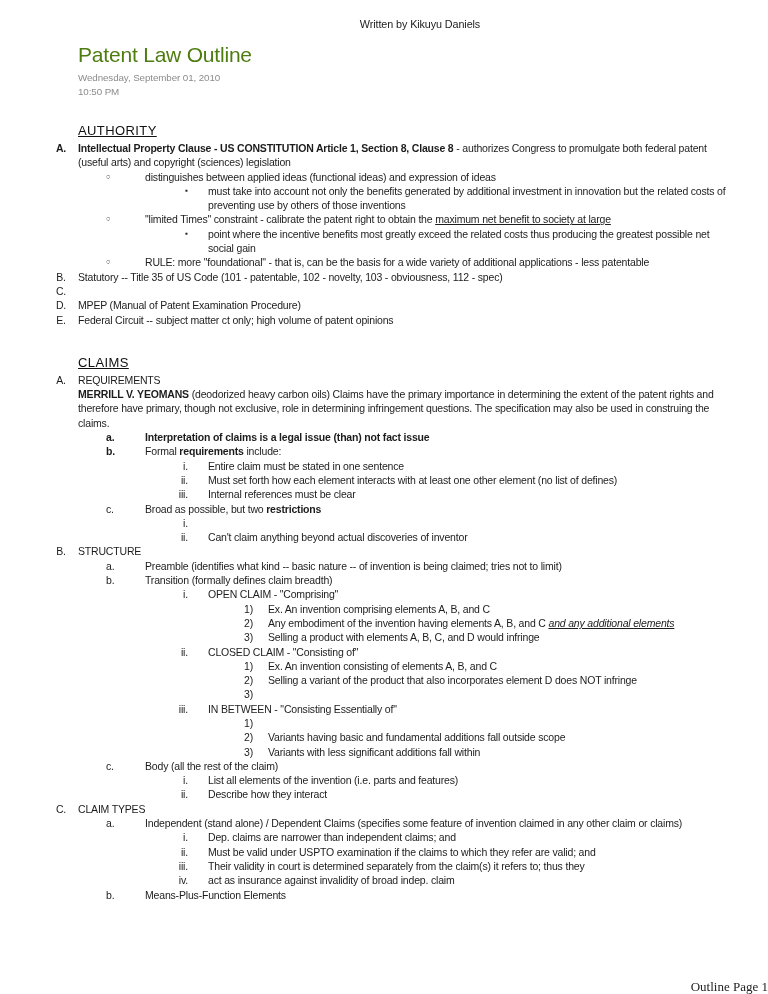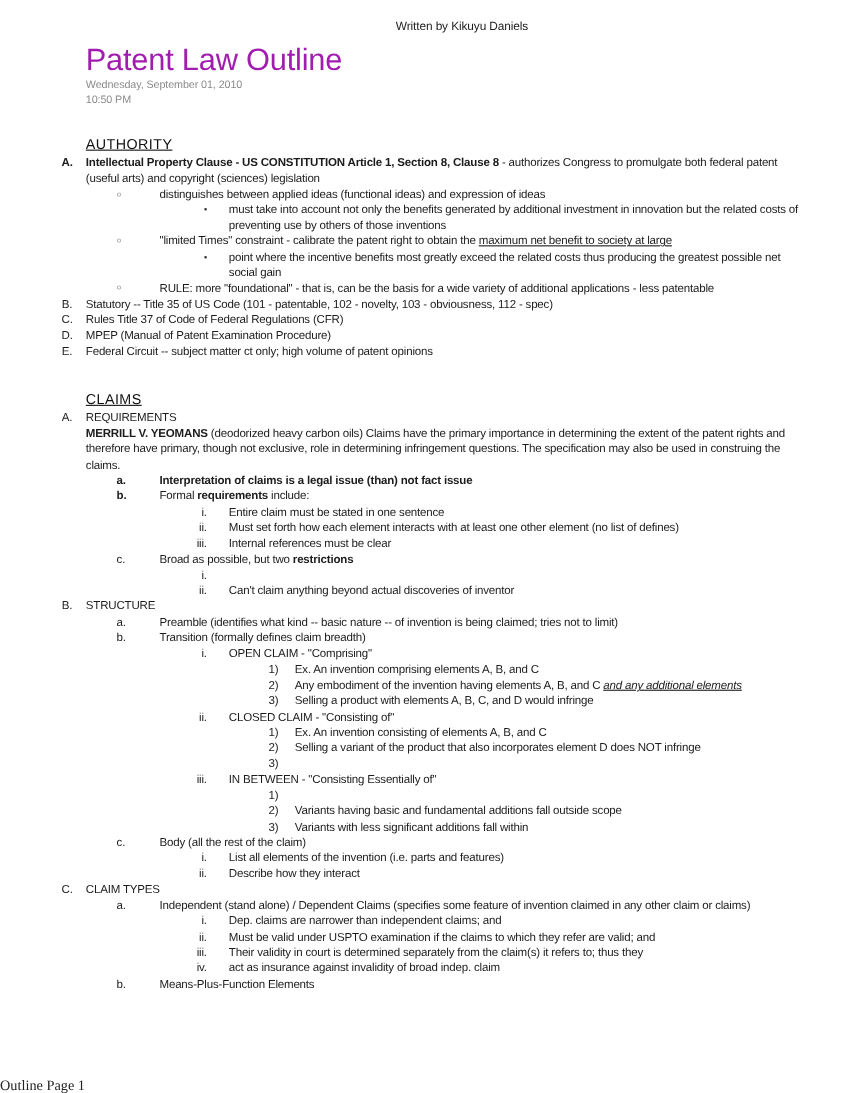--- a/index.html
+++ b/index.html
@@ -9,21 +9,21 @@
     color:#1c1c1c;
   }
   .page{position:relative;width:768px;height:994px;background:#ffffff;overflow:hidden;}
 
   .header-note{
     position:absolute;top:18px;left:0;width:768px;
     text-align:center;font-size:10.8px;color:#1c1c1c;letter-spacing:-0.1px;padding-left:36px;
   }
 
   .title-block{position:absolute;left:78px;top:42px;}
-  .page-title{font-size:28px;line-height:26px;color:#a21caf;letter-spacing:-0.2px;}
+  .page-title{font-size:21px;line-height:26px;color:#4d7c0f;letter-spacing:-0.2px;}
   .date-line{font-size:9.8px;line-height:13.5px;color:#8c8c8c;margin-top:3px;letter-spacing:-0.1px;}
   .time-line{font-size:9.8px;line-height:13.5px;color:#8c8c8c;letter-spacing:-0.1px;}
 
   .outline{position:absolute;left:0;top:122px;width:737px;}
 
   .section{margin:0;}
   .section + .section{margin-top:27px;}
   .section-heading{
     margin-left:78px;font-size:13px;line-height:17px;
     text-decoration:underline;letter-spacing:0.4px;color:#111;
@@ -45,21 +45,21 @@
 
   .m-circ{font-size:7.5px;}
   .m-sq{font-size:8px;}
 
   .seg-b{font-weight:bold;}
   .seg-i{font-style:italic;}
   .seg-u{text-decoration:underline;}
   .marker.mb{font-weight:bold;}
 
   .footer{
-    position:absolute;left:0;bottom:0px;width:768px;text-align:left;
+    position:absolute;left:0;bottom:0px;width:768px;text-align:right;
     font-family:"Liberation Serif", serif;font-size:13px;line-height:14px;color:#222;
   }
 </style>
 </head>
 <body>
 
 <div class="page">
 
   <div class="header-note">Written by Kikuyu Daniels</div>
 
@@ -95,21 +95,20 @@
         <div class="line lvl2">
           <span class="marker m-circ">○</span>
           <span class="txt"><span class="">RULE: more "foundational" - that is, can be the basis for a wide variety of additional applications - less patentable</span></span>
         </div>
         <div class="line lvl1">
           <span class="marker">B.</span>
           <span class="txt"><span class="">Statutory -- Title 35 of US Code (101 - patentable, 102 - novelty, 103 - obviousness, 112 - spec)</span></span>
         </div>
         <div class="line lvl1">
           <span class="marker">C.</span>
-          <span class="txt"><span class="">Rules Title 37 of Code of Federal Regulations (CFR)</span></span>
         </div>
         <div class="line lvl1">
           <span class="marker">D.</span>
           <span class="txt"><span class="">MPEP (Manual of Patent Examination Procedure)</span></span>
         </div>
         <div class="line lvl1">
           <span class="marker">E.</span>
           <span class="txt"><span class="">Federal Circuit -- subject matter ct only; high volume of patent opinions</span></span>
         </div>
       </div>

